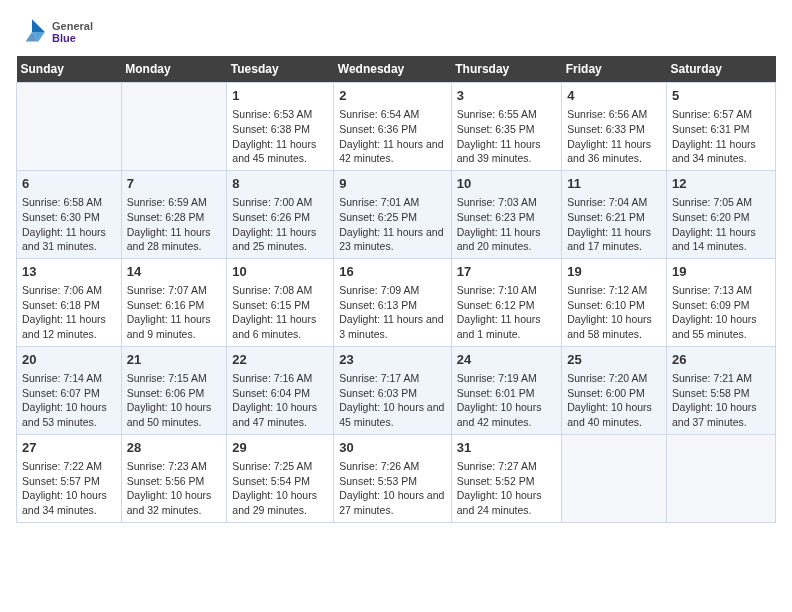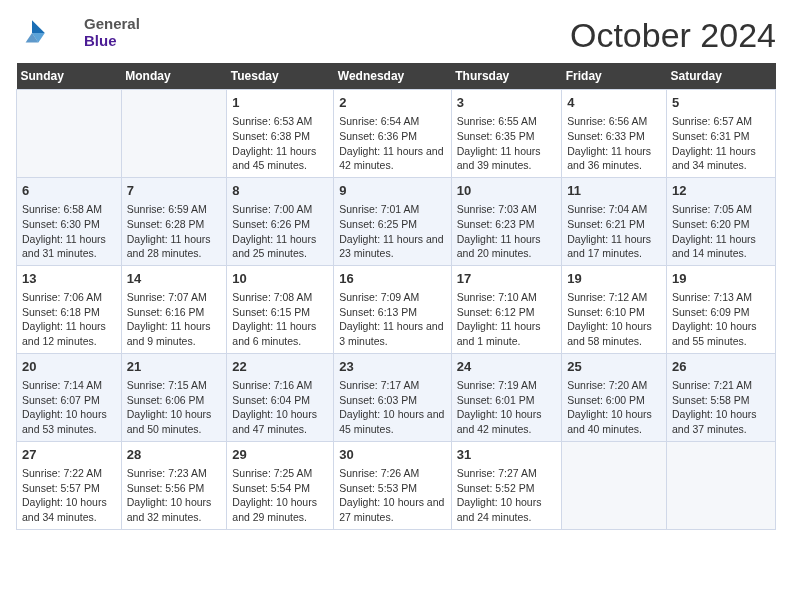--- a/index.html
+++ b/index.html
@@ -15,24 +15,23 @@
       justify-content: space-between;
       align-items: flex-start;
       margin-bottom: 8px;
     }
     .logo {
       display: flex;
       align-items: center;
       gap: 4px;
     }
     .logo-text {
-      font-size: 15px;
+      font-size: 11px;
       font-weight: bold;
       line-height: 1.1;
-      margin-left: 32px;
     }
     .logo-text .general { color: #555; }
     .logo-text .blue { color: #4c1d95; }
     .logo-icon {
       width: 32px;
       height: 32px;
     }
     .title-block {
       text-align: right;
     }
@@ -96,21 +95,20 @@
       <polygon points="20,4 36,20 20,20" fill="#1a6eb5"></polygon>
       <polygon points="20,20 36,20 28,32" fill="#5ba3d9"></polygon>
       <polygon points="20,20 28,32 12,32" fill="#1a6eb5" opacity="0.7"></polygon>
     </svg>
     <div class="logo-text">
       <div><span class="general">General</span></div>
       <div><span class="blue">Blue</span></div>
     </div>
   </div>
   <div class="title-block">
-    <div class="month-title">October 2024</div>
   </div>
 </div>
 
 <table>
   <thead>
     <tr>
     <th>Sunday</th>
         <th>Monday</th>
         <th>Tuesday</th>
         <th>Wednesday</th>

